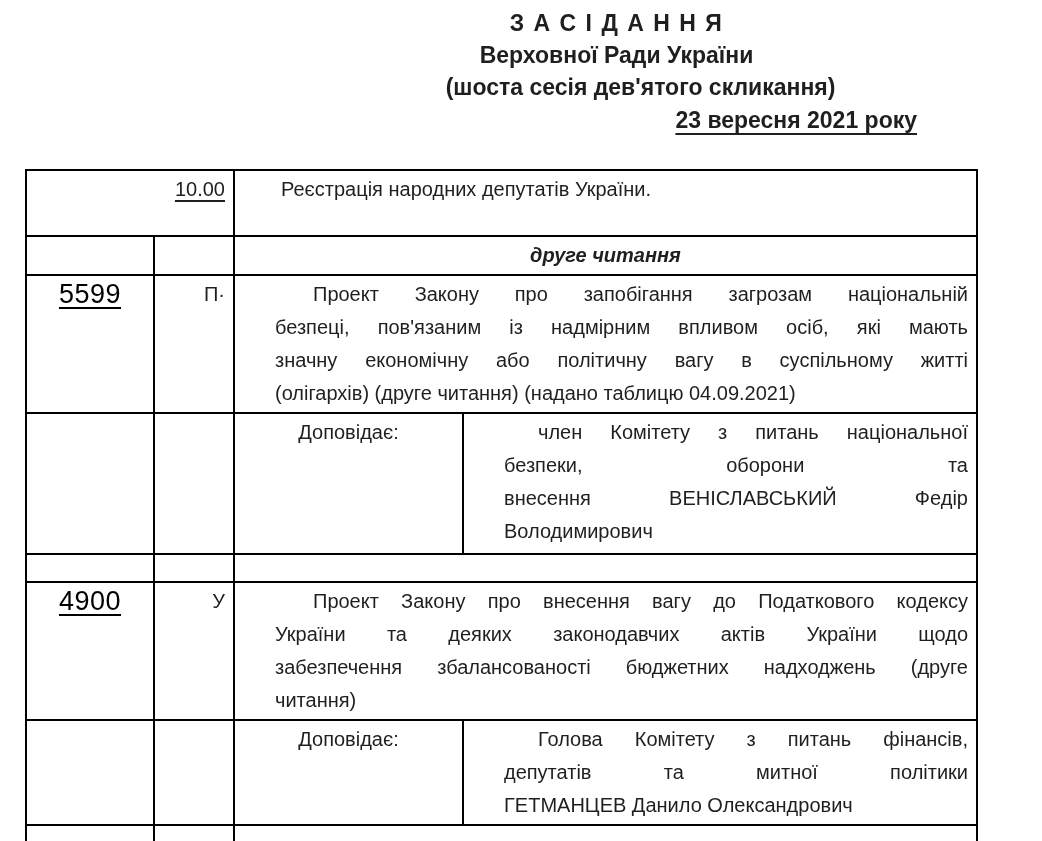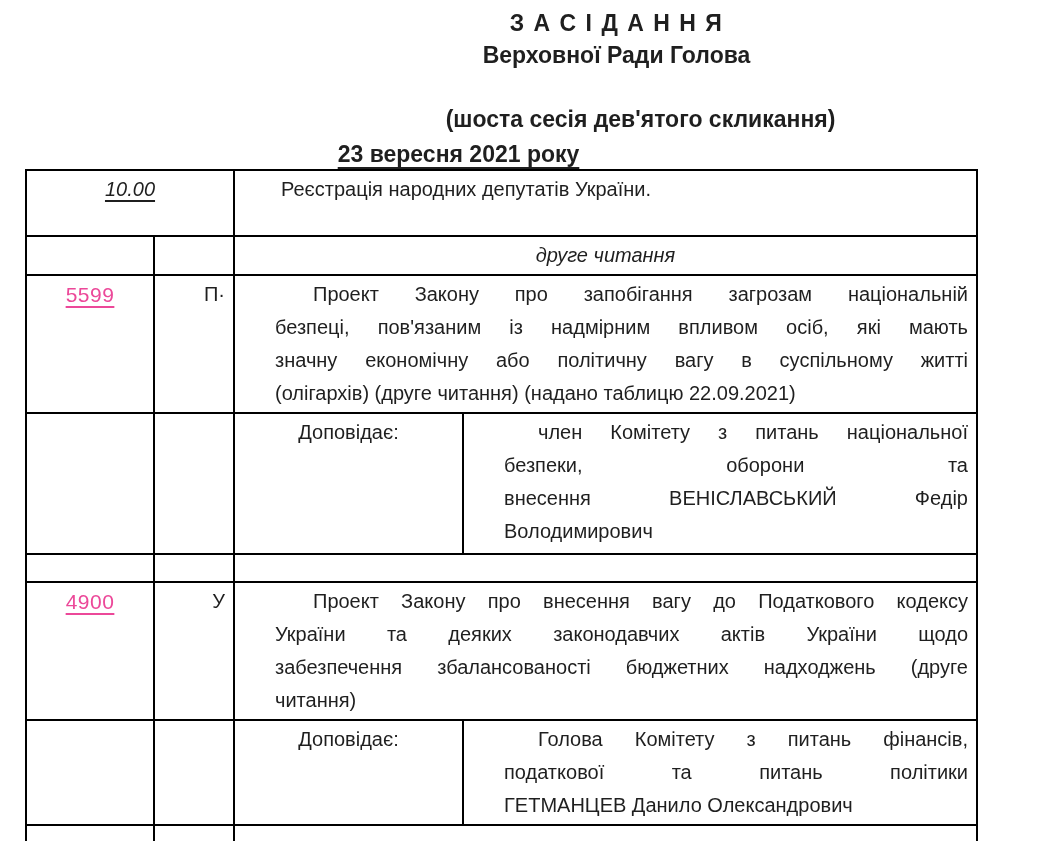--- a/index.html
+++ b/index.html
@@ -22,23 +22,23 @@
   
   .hdr-line {
     position: absolute;
     font-weight: bold;
     font-size: 23px;
     line-height: 30px;
     white-space: nowrap;
   }
   .hdr-title    { top: 8px;   left: 257px; width: 719px; text-align: center; letter-spacing: 1.5px; }
   .hdr-subtitle { top: 40px;  left: 257px; width: 719px; text-align: center; }
-  .hdr-session  { top: 72px;  left: 305px; width: 671px; text-align: center; margin-top: 32px; }
-  .hdr-date     { top: 105px; left: 0;     width: 917px; text-align: center;
-                  text-decoration: underline; text-decoration-thickness: 2px; text-underline-offset: 5px; margin-top: 34px; }
+  .hdr-session  { top: 72px;  left: 305px; width: 671px; text-align: center; }
+  .hdr-date     { top: 105px; left: 0;     width: 917px; text-align: right;
+                  text-decoration: underline; text-decoration-thickness: 2px; text-underline-offset: 5px; }
 
   
   table.agenda {
     position: absolute;
     top: 169px;
     left: 25px;
     width: 951px;
     border-collapse: collapse;
     table-layout: fixed;
   }
@@ -49,44 +49,43 @@
     font-size: 20px;
     line-height: 33px;
     overflow: hidden;
   }
   col.c1 { width: 128px; }
   col.c2 { width: 80px;  }
   col.c3 { width: 229px; }
   col.c4 { width: 514px; }
 
   .time-cell {
-    text-align: center;
+    text-align: right;
     font-size: 21px;
     padding-top: 4px;
-    font-style: italic;
   }
   .time-text {
     text-decoration: underline;
     text-decoration-thickness: 2px;
     text-underline-offset: 4px;
   }
   .registration-cell { text-indent: 38px; }
 
   .section-cell {
     text-align: center;
-    font-weight: normal;
+    font-weight: bold;
     font-style: italic;
     padding-top: 1px;
     padding-bottom: 1px;
   }
 
   .num-cell { text-align: center; padding-top: 3px; }
   a.bill-link {
-    color: #ec4899;
-    font-size: 21px;
+    color: #000000;
+    font-size: 27px;
     letter-spacing: 0.5px;
     text-decoration: underline;
     text-decoration-thickness: 2px;
     text-underline-offset: 4px;
     cursor: pointer;
   }
   .marker-cell { text-align: right; padding-right: 16px; padding-top: 3px; }
 
   .lines-justify .line {
     text-align: justify;
@@ -99,21 +98,21 @@
   .reporter-cell .line:first-child { text-indent: 34px; }
 
   .reporter-label-cell { text-align: center; padding-top: 3px; border-radius: 13px; }
 </style>
 </head>
 <body>
 
 <div class="page">
 
   <div class="hdr-line hdr-title">З А С І Д А Н Н Я</div>
-  <div class="hdr-line hdr-subtitle">Верховної Ради Голова</div>
+  <div class="hdr-line hdr-subtitle">Верховної Ради України</div>
   <div class="hdr-line hdr-session">(шоста сесія дев'ятого скликання)</div>
   <div class="hdr-line hdr-date">23 вересня 2021 року</div>
 
   <table class="agenda">
     <colgroup>
       <col class="c1">
         <col class="c2">
         <col class="c3">
         <col class="c4">
     </colgroup>
@@ -134,21 +133,21 @@
 
     <tr style="height:137px">
       <td class="num-cell">
         <a class="bill-link">5599</a>
       </td>
       <td class="marker-cell">П·</td>
       <td colspan="2" class="desc-cell lines-justify">
             <div class="line">Проект Закону про запобігання загрозам національній</div>
             <div class="line">безпеці, пов'язаним із надмірним впливом осіб, які мають</div>
             <div class="line">значну економічну або політичну вагу в суспільному житті</div>
-            <div class="line">(олігархів) (друге читання) (надано таблицю 22.09.2021)</div>
+            <div class="line">(олігархів) (друге читання) (надано таблицю 04.09.2021)</div>
           </td>
     </tr>
 
     <tr style="height:141px">
       <td></td>
       <td></td>
       <td class="reporter-label-cell">Доповідає:</td>
       <td class="reporter-cell lines-justify">
             <div class="line">член Комітету з питань національної</div>
             <div class="line">безпеки, оборони та</div>
@@ -175,21 +174,21 @@
             <div class="line">читання)</div>
           </td>
     </tr>
 
     <tr style="height:98px">
       <td></td>
       <td></td>
       <td class="reporter-label-cell">Доповідає:</td>
       <td class="reporter-cell lines-justify">
             <div class="line">Голова Комітету з питань фінансів,</div>
-            <div class="line">податкової та питань політики</div>
+            <div class="line">депутатів та митної політики</div>
             <div class="line">ГЕТМАНЦЕВ Данило Олександрович</div>
           </td>
     </tr>
 
     <tr style="height:40px">
       <td></td>
       <td></td>
       <td colspan="2"></td>
     </tr>
   </tbody>

